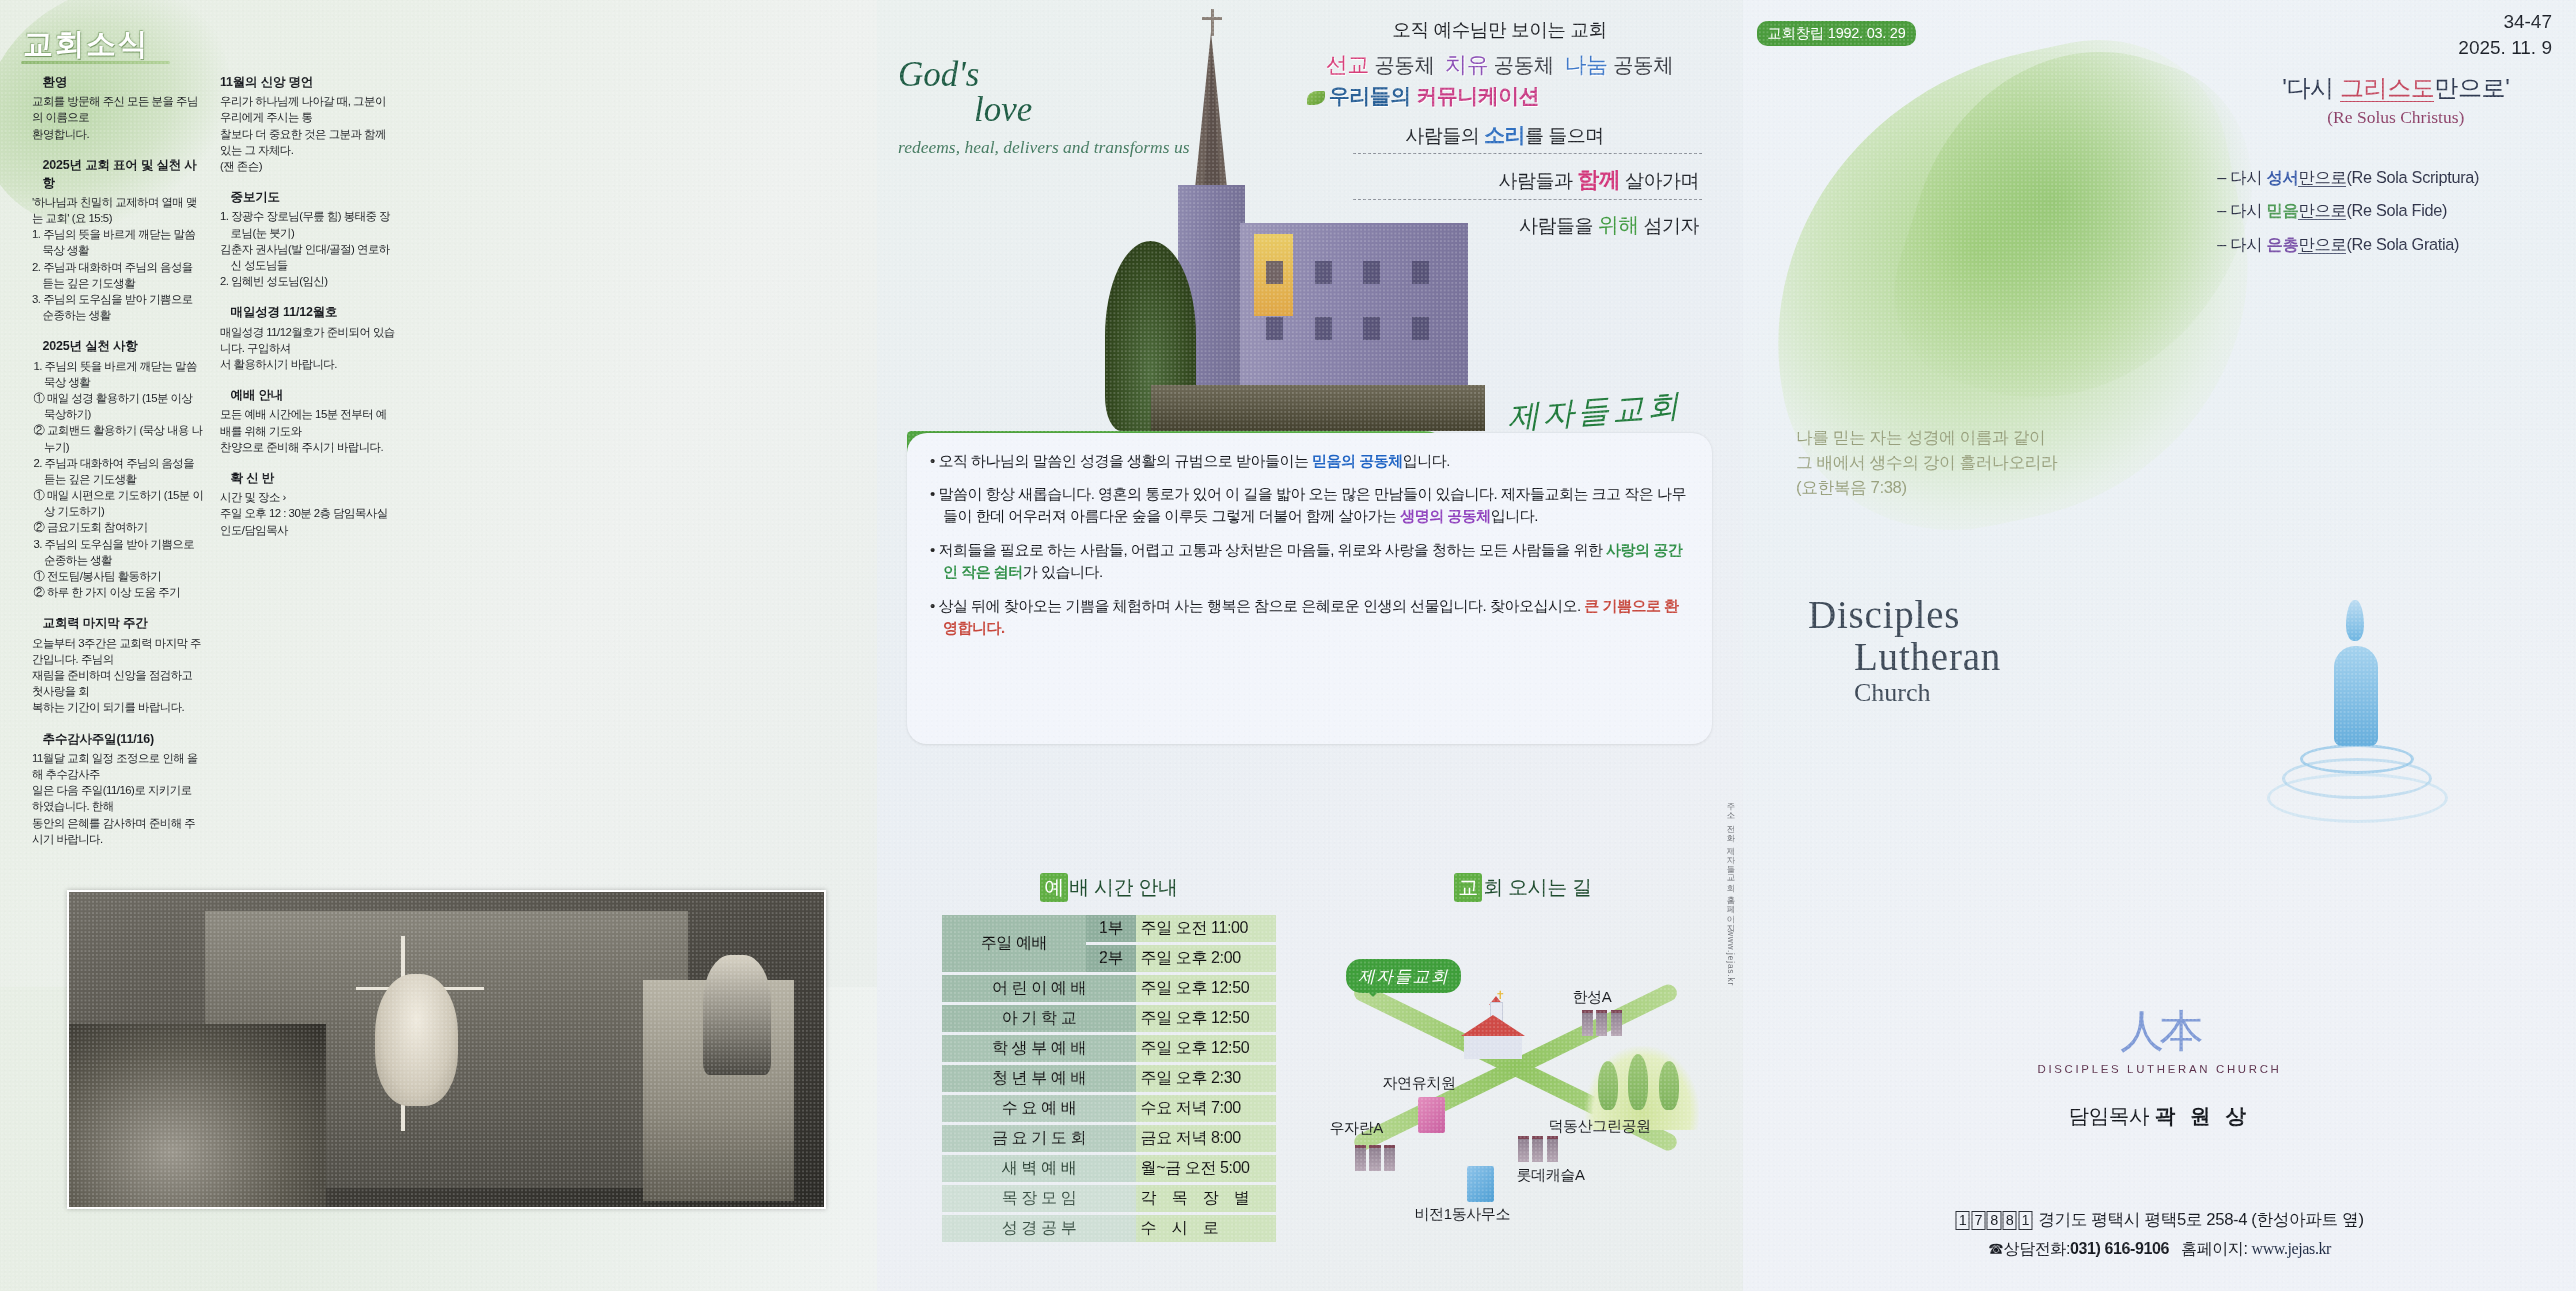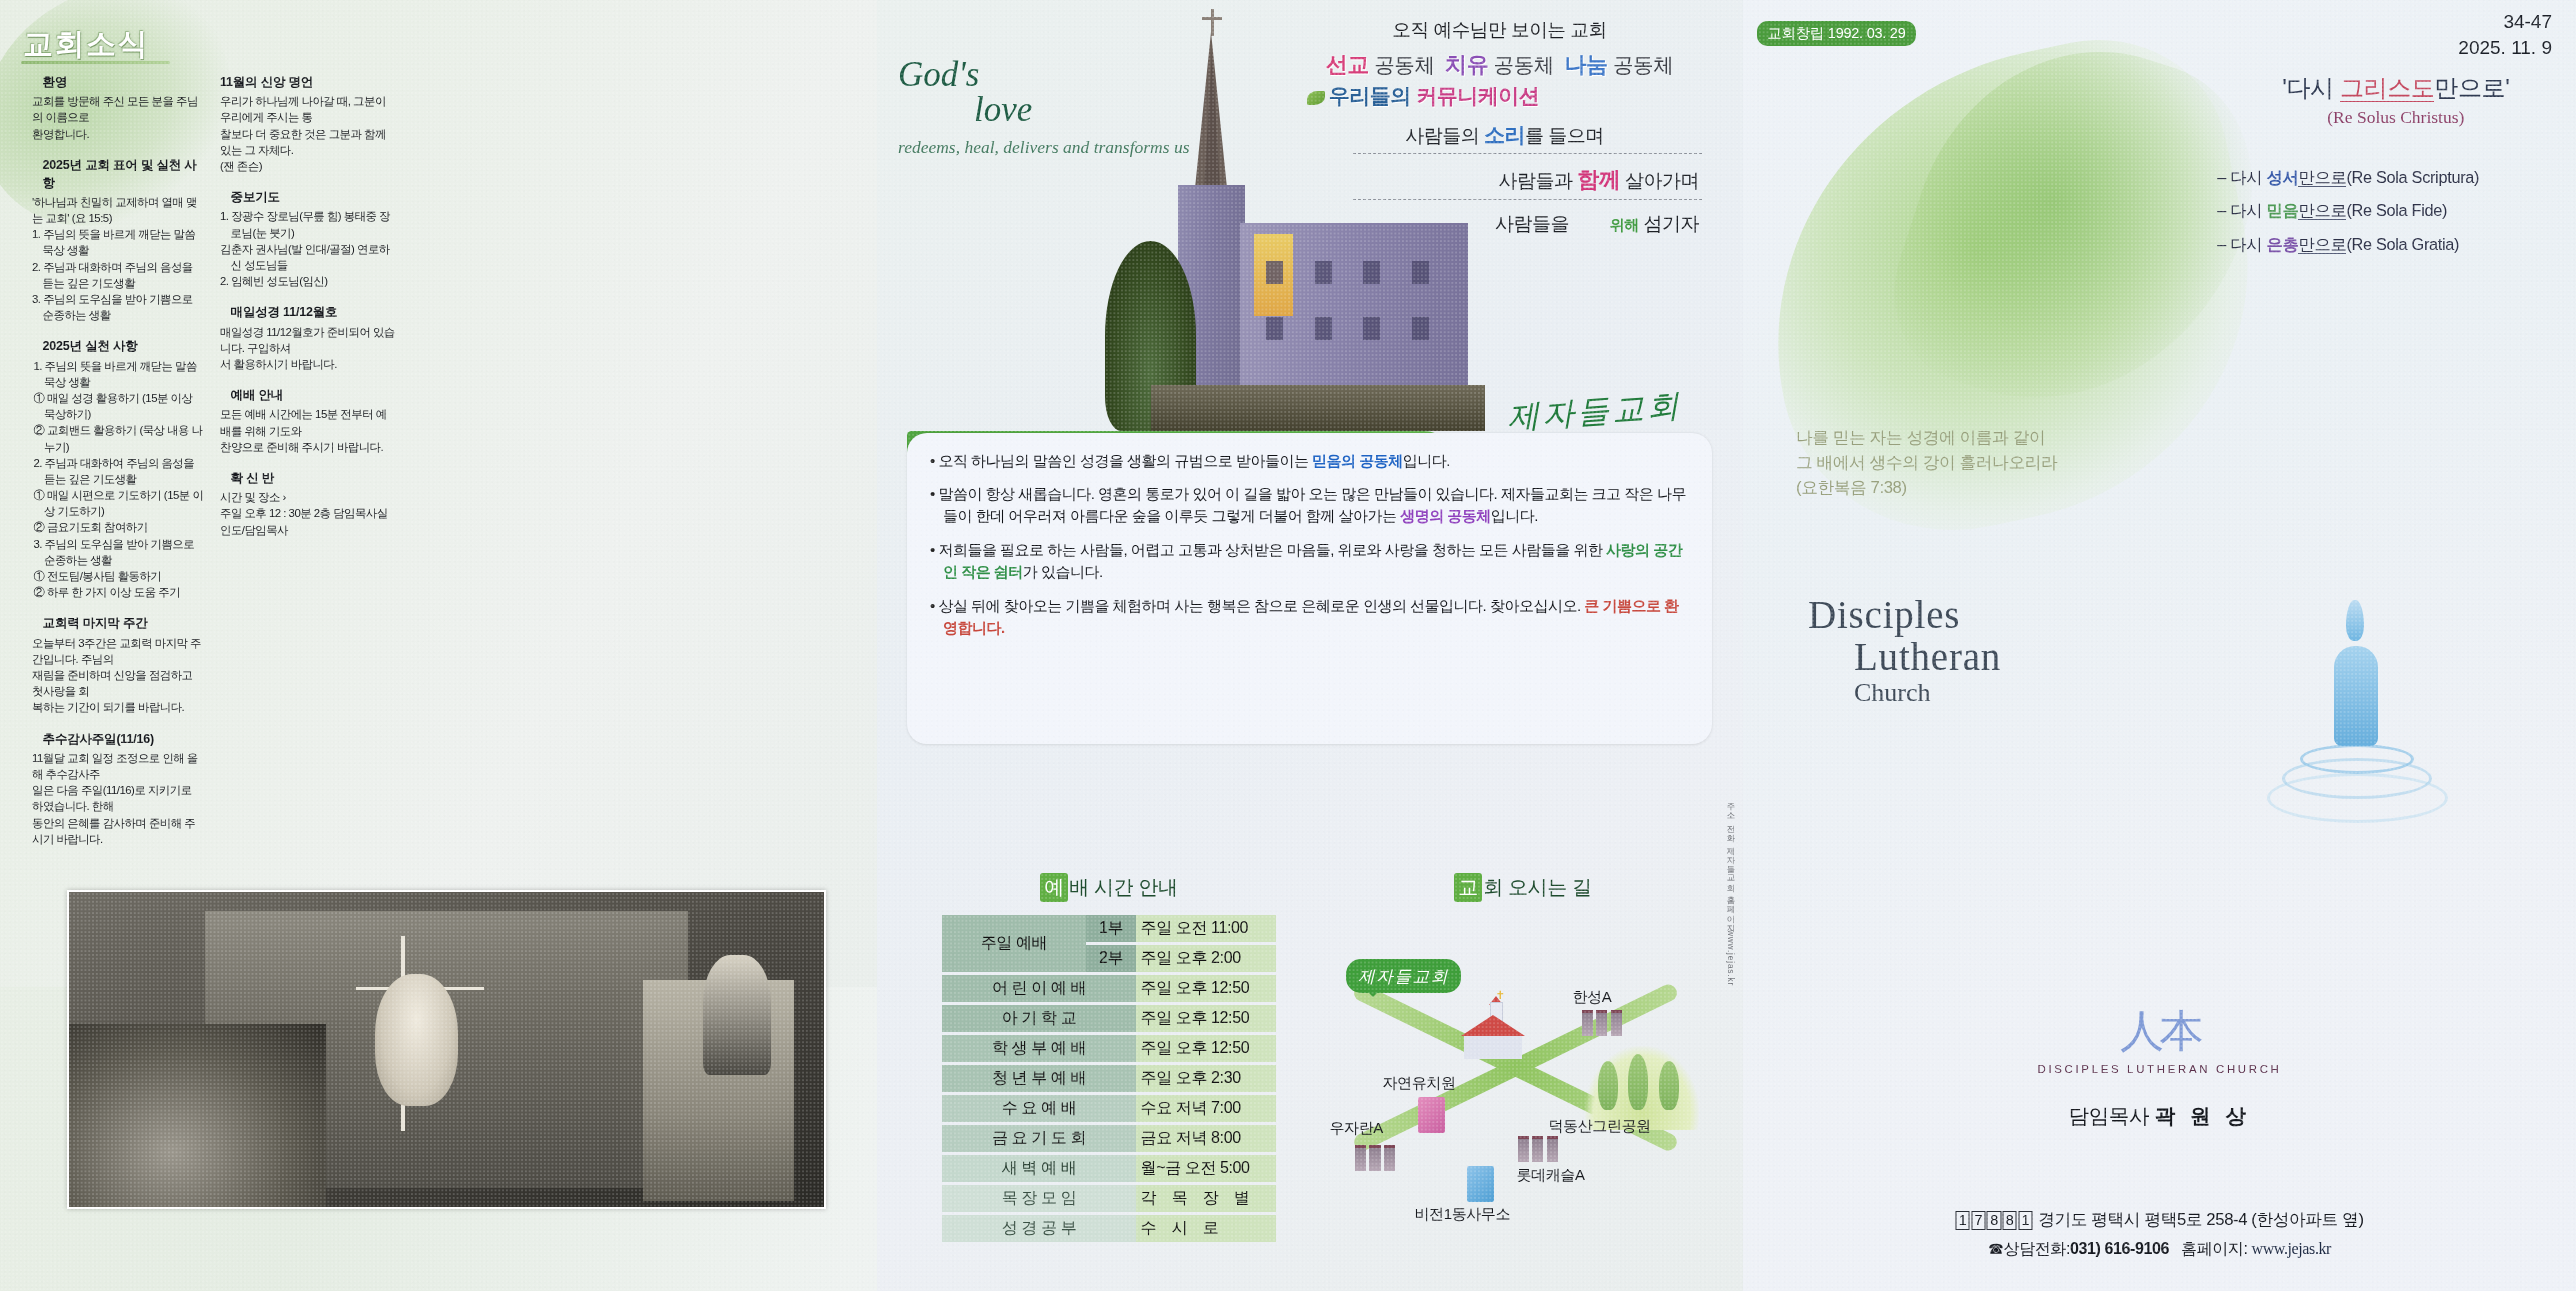--- a/index.html
+++ b/index.html
@@ -106,39 +106,39 @@
     border-radius:50% 50% 18% 18%; }
   .tw-banner{ position:absolute; left:149px; top:228px; width:39px; height:82px;
     background:linear-gradient(180deg,#f2d25c,#e8a93a); opacity:.9; }
   .tw-base{ position:absolute; left:46px; bottom:0; width:334px; height:46px;
     background:linear-gradient(180deg,#6f6a58,#44412f); }
 
   .slogan{ position:absolute; left:425px; top:16.7px; width:395px; text-align:center; }
   .slogan .l1{ font-size:18.6px; color:#1b1d22; letter-spacing:-0.4px; }
   .slogan .l2{ font-size:20.5px; margin-top:7.6px; letter-spacing:-0.4px;
                display:flex; justify-content:center; gap:10.6px; align-items:baseline; }
-  .wd{ font-weight:bold; font-size:22px; text-shadow:0.8px 0.8px 0 #fff, 0 0 2.3px #fff; }
+  .wd{ font-weight:normal; font-size:22px; text-shadow:0.8px 0.8px 0 #fff, 0 0 2.3px #fff; }
   .wd.c-pink{ color:#d63f7a; }
   .wd.c-purple{ color:#8a4fb5; }
   .wd.c-blue{ color:#3f78c8; }
   .gy{ color:#3a3d44; }
 
   .comm{ position:absolute; left:430px; top:82px; width:395px; }
   .comm .hd{ font-size:21px; font-weight:bold; letter-spacing:-0.5px;
              text-shadow:0.8px 0.8px 0 #fff; }
   .comm .hd .a{ color:#285f96;} .comm .hd .c{color:#c93e86;}
   .leaf-ico{ display:inline-block; width:18px;height:13.7px;vertical-align:-1.5px;margin-right:3.8px;
     background:linear-gradient(135deg,#8ec057,#5f9b32); border-radius:60% 10% 60% 10%; }
   .comm .ln{ font-size:19px; color:#1d2026; letter-spacing:-0.5px; margin-top:10.6px; text-align:right; }
   .comm .ln.mid{ text-align:right; padding-right:3px; }
   .comm .ln.one{ text-align:center; }
   .comm .dash{ border-bottom:1.5px dashed #8a8f98; margin:4.6px 0 0 46px; }
   .hi-blue{ color:#2f6fc0; font-weight:bold; font-size:21px;}
   .hi-pink{ color:#d2357a; font-weight:bold; font-size:22px;}
-  .hi-green{ color:#3f9a3f; font-weight:bold; font-size:15px;margin-left:36px;}
+  .hi-green{ color:#3f9a3f; font-weight:normal; font-size:21px;}
 
   
   .gbox{ position:absolute; left:30px; top:433px; width:805px; height:311px;
          background:#f2f5fb; border-radius:20px; box-shadow:0 0.8px 3px rgba(0,0,0,.1);}
   .gbar{ position:absolute; left:30px; top:431px; width:547px; height:32px;
          background:linear-gradient(90deg,#4fa43f,#63b750); border-radius:4.6px 30px 0 0; }
   .gbar span{ position:absolute; left:18px; top:6px; color:#fff; font-size:18px; }
   .hand{ position:absolute; left:630px; top:390px; color:#1f7a3a; font-size:32px;
          font-family:"Liberation Serif", serif; font-style:italic; letter-spacing:3px;
          transform:rotate(-4deg); }

